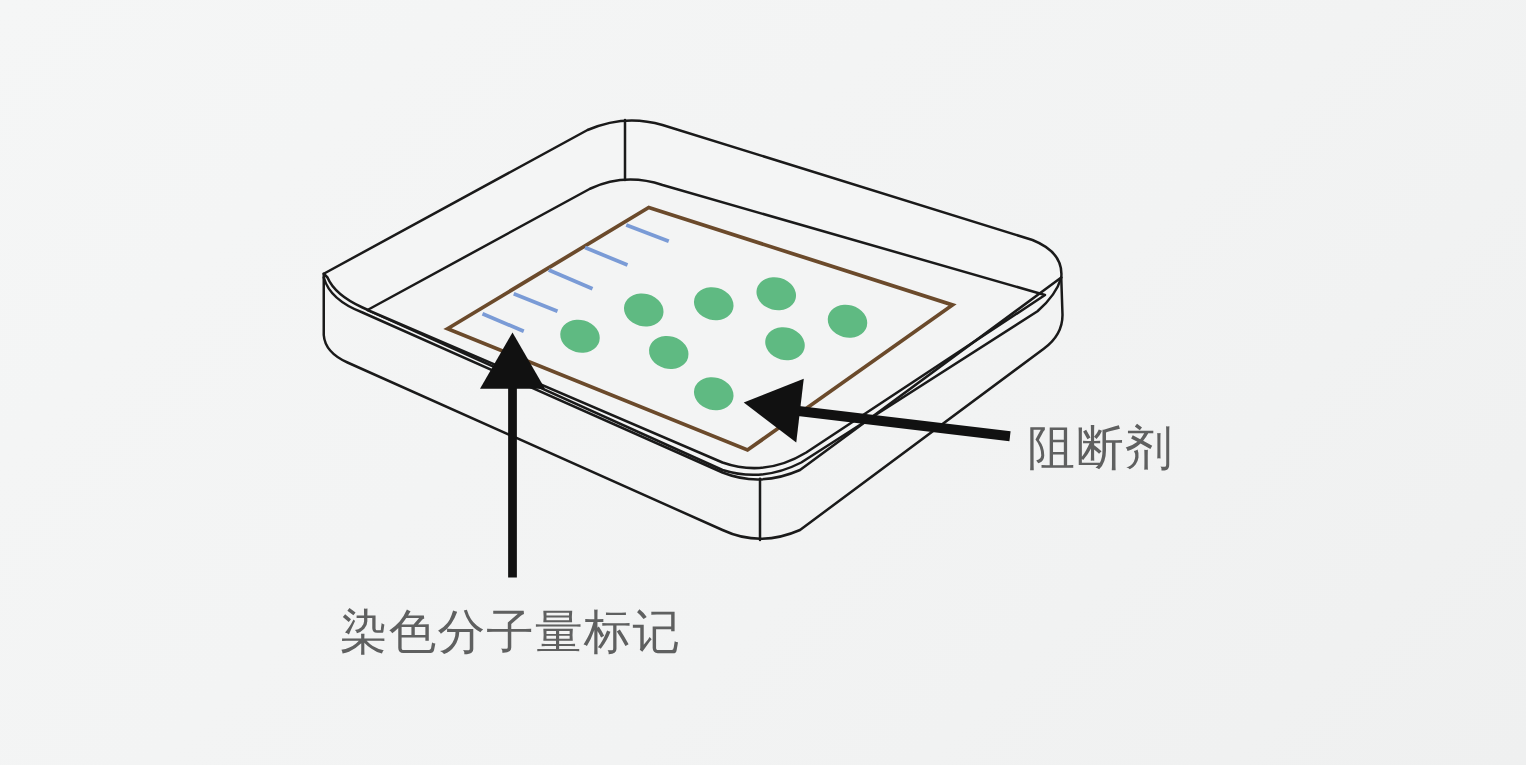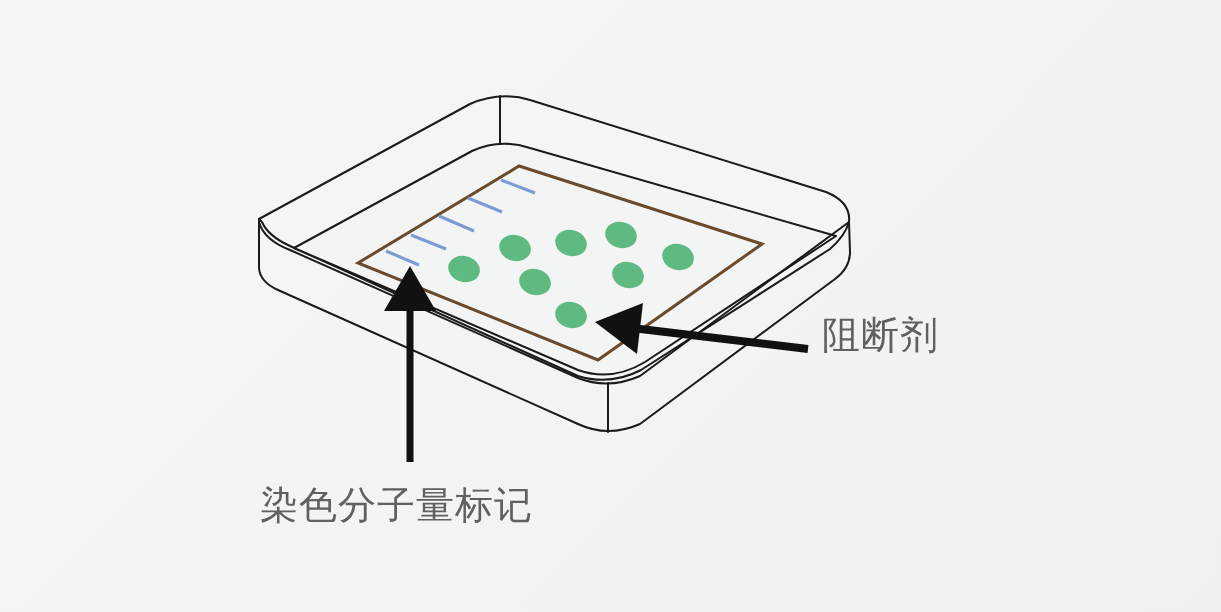--- a/index.html
+++ b/index.html
@@ -23,22 +23,22 @@
     }
     .label {
       position: absolute;
       color: #5f6060;
       font-size: 38px;
       letter-spacing: 1px;
       line-height: 1;
       white-space: nowrap;
       font-weight: 300;
     }
-    #label-marker { left: 260px; top: 486px; }
-    #label-blocker { left: 822px; top: 316px; }
+    #label-marker { left: 272px; top: 486px; }
+    #label-blocker { left: 822px; top: 339px; }
   </style>
 </head>
 <body>
 
 <div id="stage">
   <svg width="1221" height="612" viewBox="0 0 1221 612" xmlns="http://www.w3.org/2000/svg">
 
     <g fill="none" stroke="#1a1a1a" stroke-width="2" stroke-linejoin="round" stroke-linecap="round">
 
       <path fill="#f4f5f5" d="M 259 219

